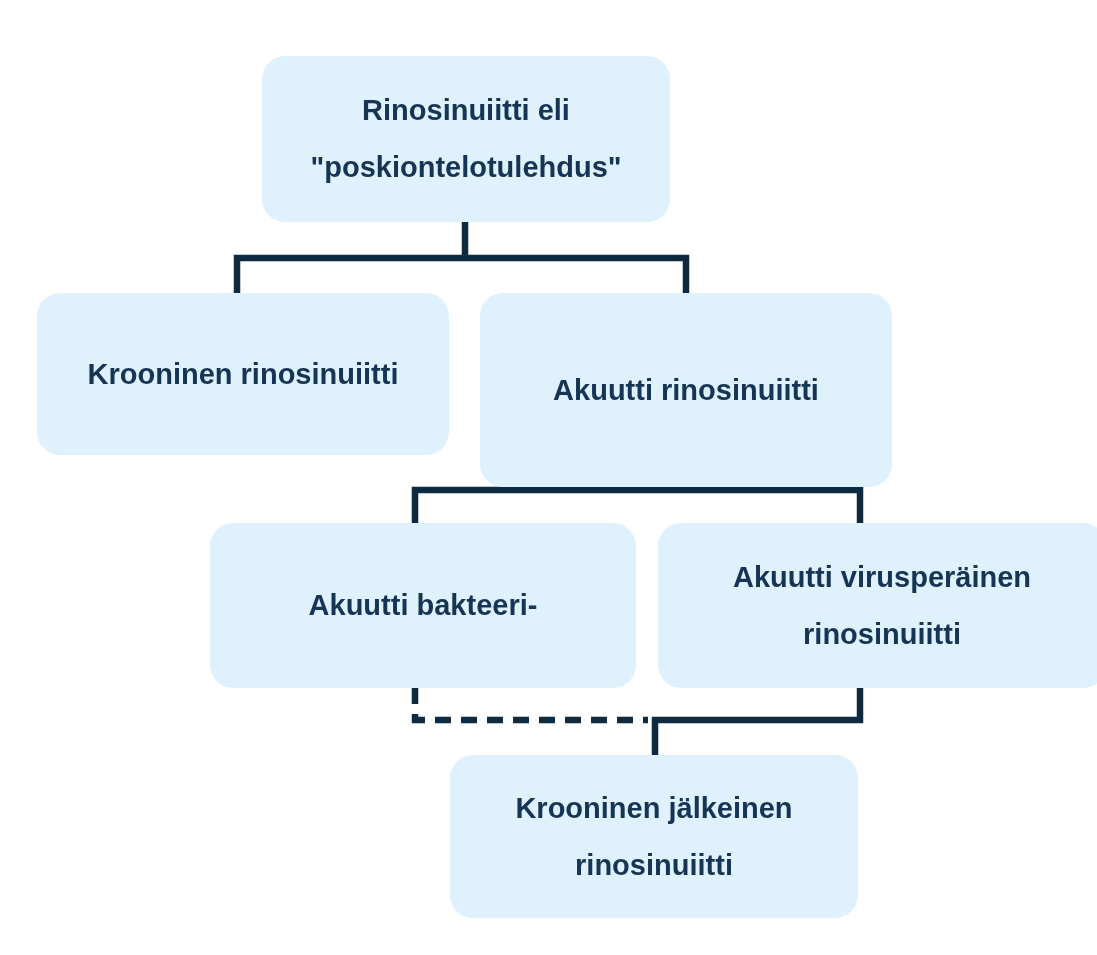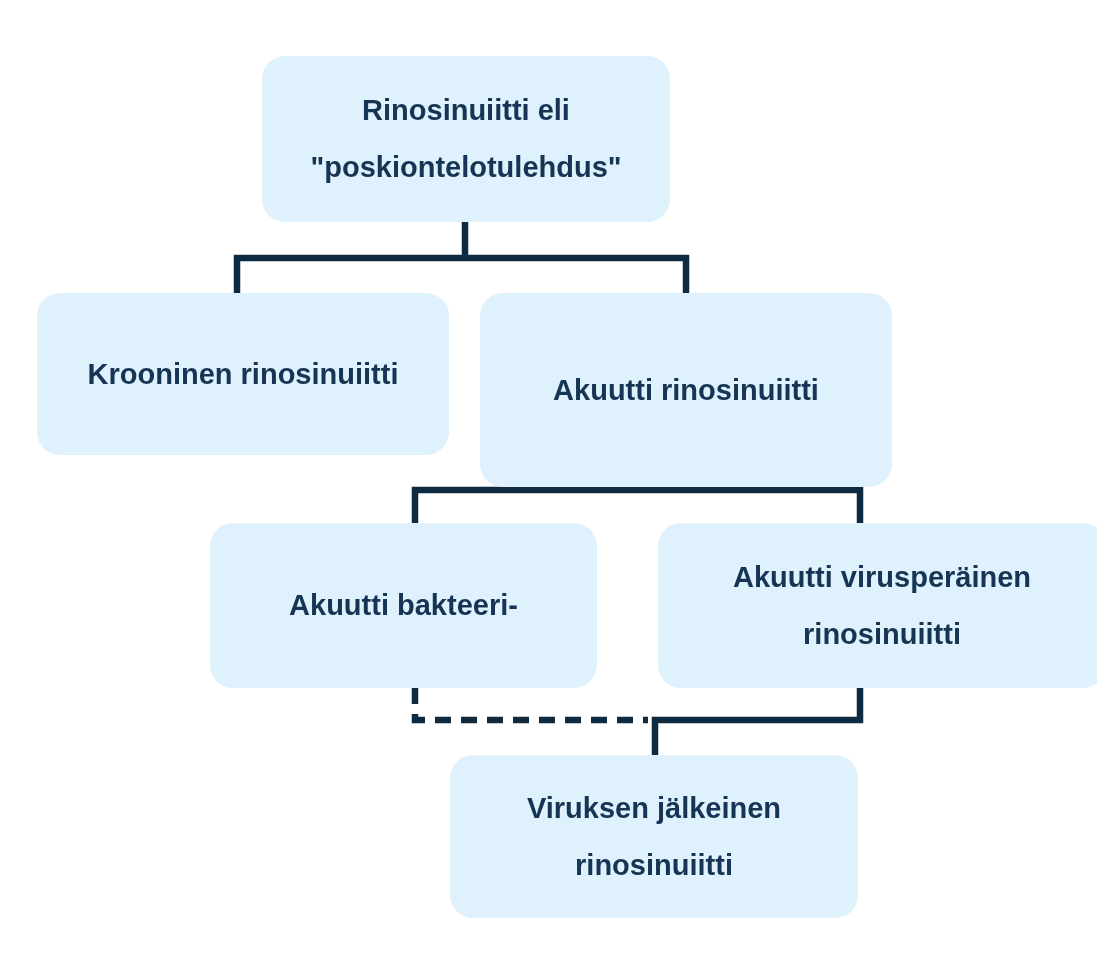--- a/index.html
+++ b/index.html
@@ -73,27 +73,27 @@
   </div>
 
   <div class="node" style="left:37px;top:293px;width:412px;height:162px">
     <span class="line">Krooninen rinosinuiitti</span>
   </div>
 
   <div class="node" style="left:480px;top:293px;width:412px;height:194px">
     <span class="line">Akuutti rinosinuiitti</span>
   </div>
 
-  <div class="node" style="left:210px;top:523px;width:387px;height:165px">
+  <div class="node" style="left:210px;top:523px;width:426px;height:165px">
     <span class="line">Akuutti bakteeri-</span>
   </div>
 
   <div class="node" style="left:658px;top:523px;width:448px;height:165px">
     <span class="line">Akuutti virusperäinen</span>
     <span class="line">rinosinuiitti</span>
   </div>
 
   <div class="node" style="left:450px;top:755px;width:408px;height:163px">
-    <span class="line">Viruksen jälkeinen</span>
+    <span class="line">Krooninen jälkeinen</span>
     <span class="line">rinosinuiitti</span>
   </div>
 
 </div>
 
 </body></html>

